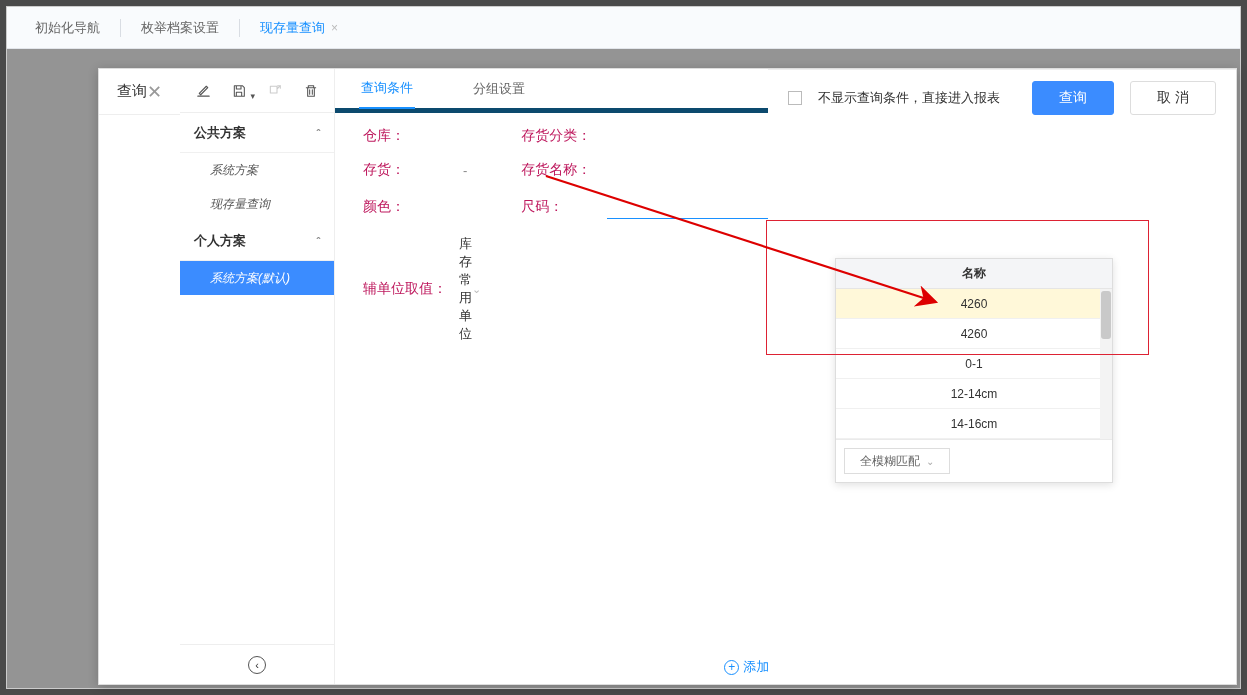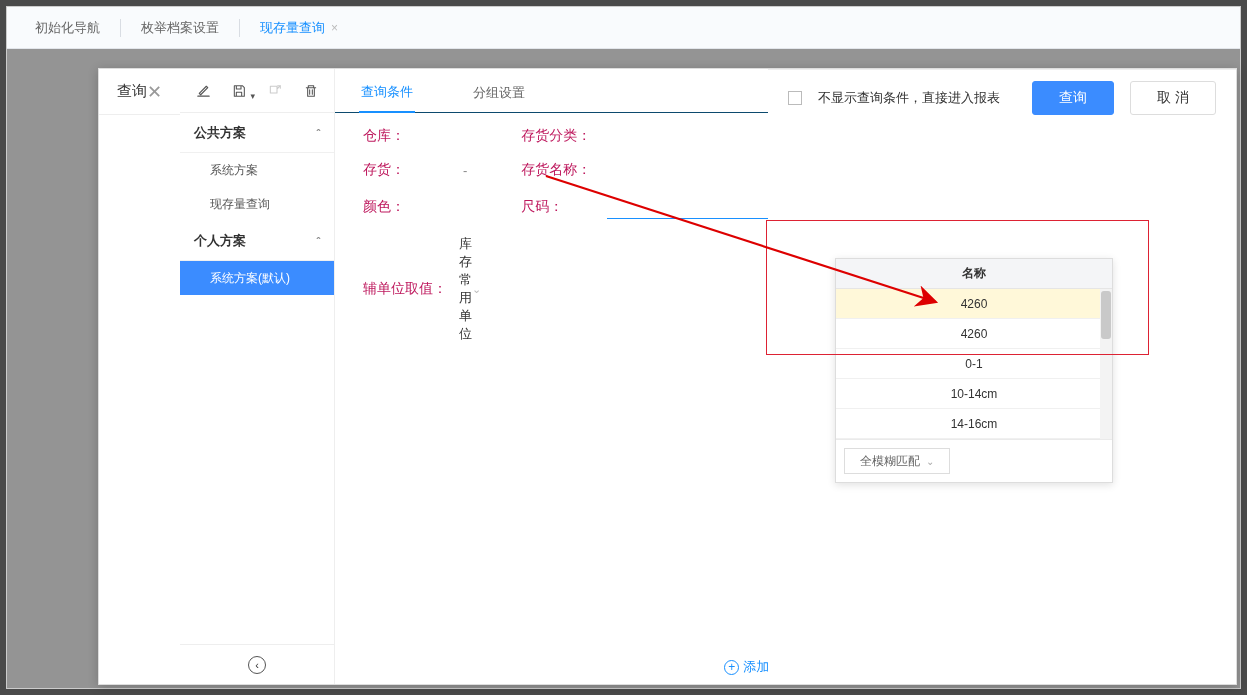--- a/index.html
+++ b/index.html
@@ -20,27 +20,27 @@
   .modal-close { color: #999; font-size: 18px; cursor: pointer; }
 
   .modal-body { flex: 1; display: flex; overflow: hidden; }
 
   .left-pane { width: 175px; border-right: 1px solid #eee; display: flex; flex-direction: column; }
   .toolbar { height: 44px; display: flex; align-items: center; gap: 18px; padding: 0 14px; border-bottom: 1px solid #eee; }
   .toolbar .ico { width: 18px; height: 18px; display: inline-flex; align-items: center; justify-content: center; color: #555; cursor: pointer; }
   .toolbar .ico.disabled { color: #ccc; }
   .section-head { height: 40px; display: flex; align-items: center; justify-content: space-between; padding: 0 14px; font-weight: bold; font-size: 13px; border-bottom: 1px solid #f0f0f0; }
   .section-head .caret { color: #888; font-size: 11px; }
-  .tree-item { height: 34px; display: flex; align-items: center; padding: 0 14px 0 30px; color: #555; font-size: 12px; }
+  .tree-item { height: 34px; display: flex; align-items: center; padding: 0 14px 0 30px; color: #555; font-size: 12px; font-style: italic; }
   .tree-item.selected { background: #3b8cff; color: #fff; text-align: right; }
   .left-footer { margin-top: auto; height: 40px; display: flex; align-items: center; justify-content: center; border-top: 1px solid #eee; }
   .left-footer .circ { width: 18px; height: 18px; border: 1.6px solid #555; border-radius: 50%; display: flex; align-items: center; justify-content: center; font-size: 11px; }
 
   .right-pane { flex: 1; display: flex; flex-direction: column; position: relative; }
-  .cond-tabs { height: 44px; display: flex; align-items: flex-end; padding: 0 24px; gap: 56px; border-bottom: 1px solid #0c4a6e; }
+  .cond-tabs { height: 44px; display: flex; align-items: flex-end; padding: 0 24px; gap: 56px; border-bottom: 5px solid #0c4a6e; }
   .cond-tab { color: #666; padding: 0 2px 10px 2px; font-size: 13px; }
   .cond-tab.active { color: #1890ff; border-bottom: 2px solid #1890ff; margin-bottom: -1px; }
 
   .form-area { padding: 14px 28px; display: grid; grid-template-columns: 1fr 1fr; column-gap: 40px; row-gap: 16px; align-content: start; position: relative; }
   .form-row { display: flex; align-items: center; }
   .form-label { width: 86px; color: #be185d; font-size: 14px; }
   .form-label.wide { width: 96px; }
   .form-value { flex: 1; display: flex; align-items: center; }
   .caret-down { color: #bbb; font-size: 11px; margin-left: auto; }
 
@@ -226,21 +226,21 @@
     <div class="dd-item hl">
         <span>4260</span>
       </div>
     <div class="dd-item">
         <span>4260</span>
       </div>
     <div class="dd-item">
         <span>0-1</span>
       </div>
     <div class="dd-item">
-        <span>10-14cm</span>
+        <span>12-14cm</span>
       </div>
     <div class="dd-item">
         <span>14-16cm</span>
       </div>
     <div class="dd-scroll">
         <div class="dd-thumb"></div>
       </div>
   </div>
   <div class="dd-bottom">
     <span class="dd-select">

